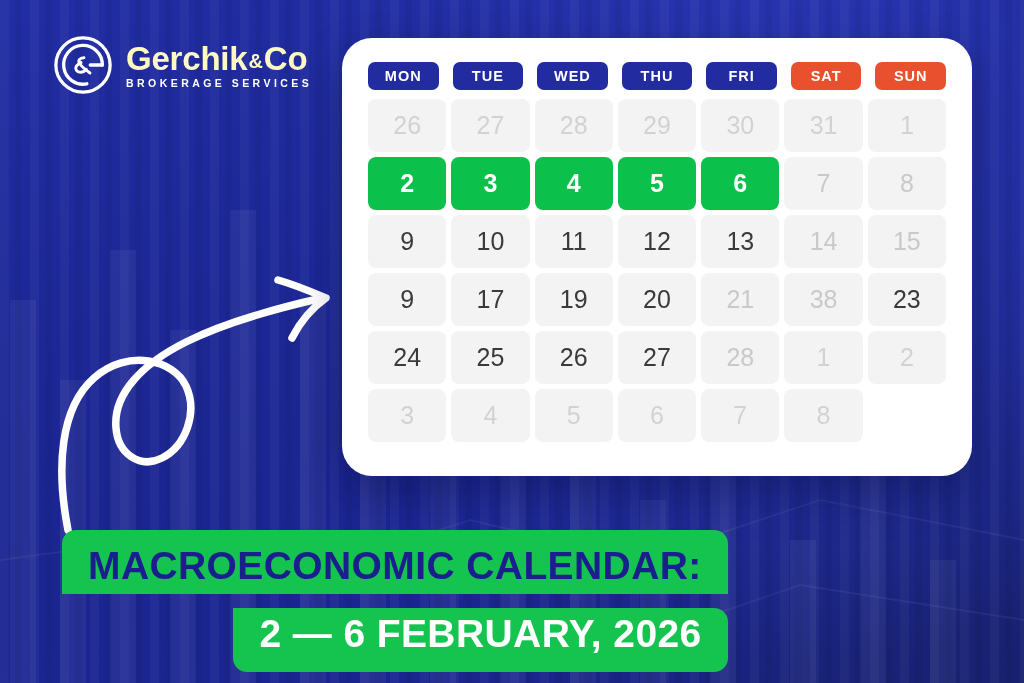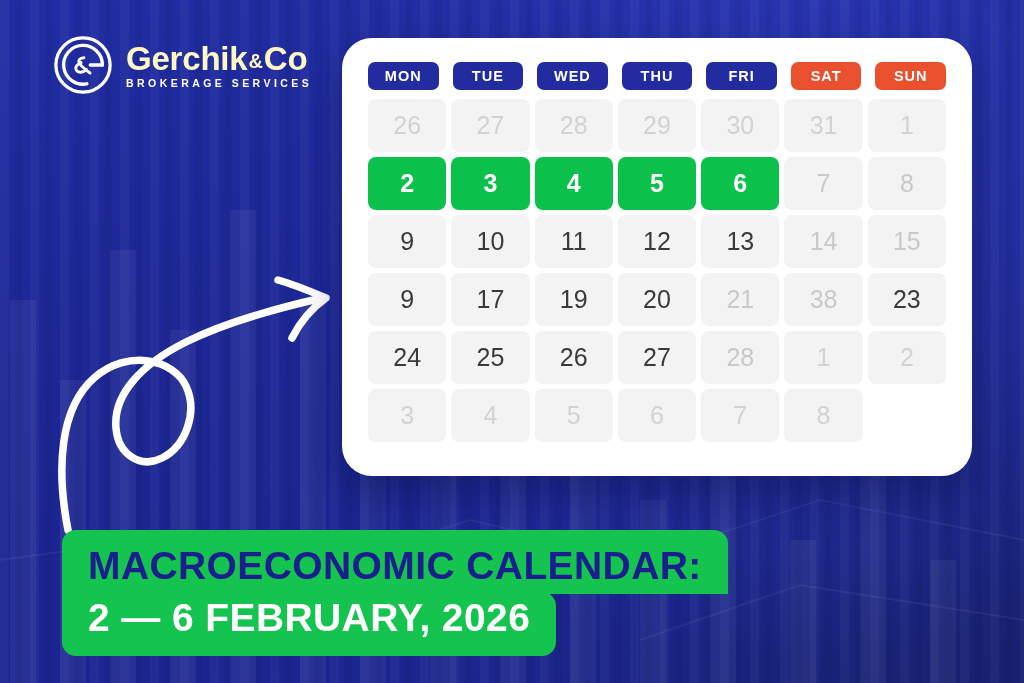--- a/index.html
+++ b/index.html
@@ -85,21 +85,21 @@
     border-radius:14px 14px 0 0;
     padding:14px 26px 6px 26px;
     color:#1B1F8E; font-size:39px; font-weight:800; letter-spacing:0.4px;margin-top:8px;
   }
   .banner-line.l2 {
     border-radius:0 14px 14px 14px;
     padding:4px 26px 16px 26px;
     color:#ffffff; font-size:39px; font-weight:800; letter-spacing:0.4px;
     margin-top:-2px;
   }
-  .banner-row2 { display:block; margin-top:0; }
+  .banner-row2 { display:block; margin-top:16px;text-align:right; }
 </style>
 </head>
 <body>
 
 <div id="bg">
   <div class="bg-grad"></div>
   <div class="bg-stripes"></div>
   <svg class="bg-svg" viewBox="0 0 1024 683">
     <g fill="rgba(255,255,255,0.05)">
       <rect x="10" y="300" width="26" height="383"></rect>

